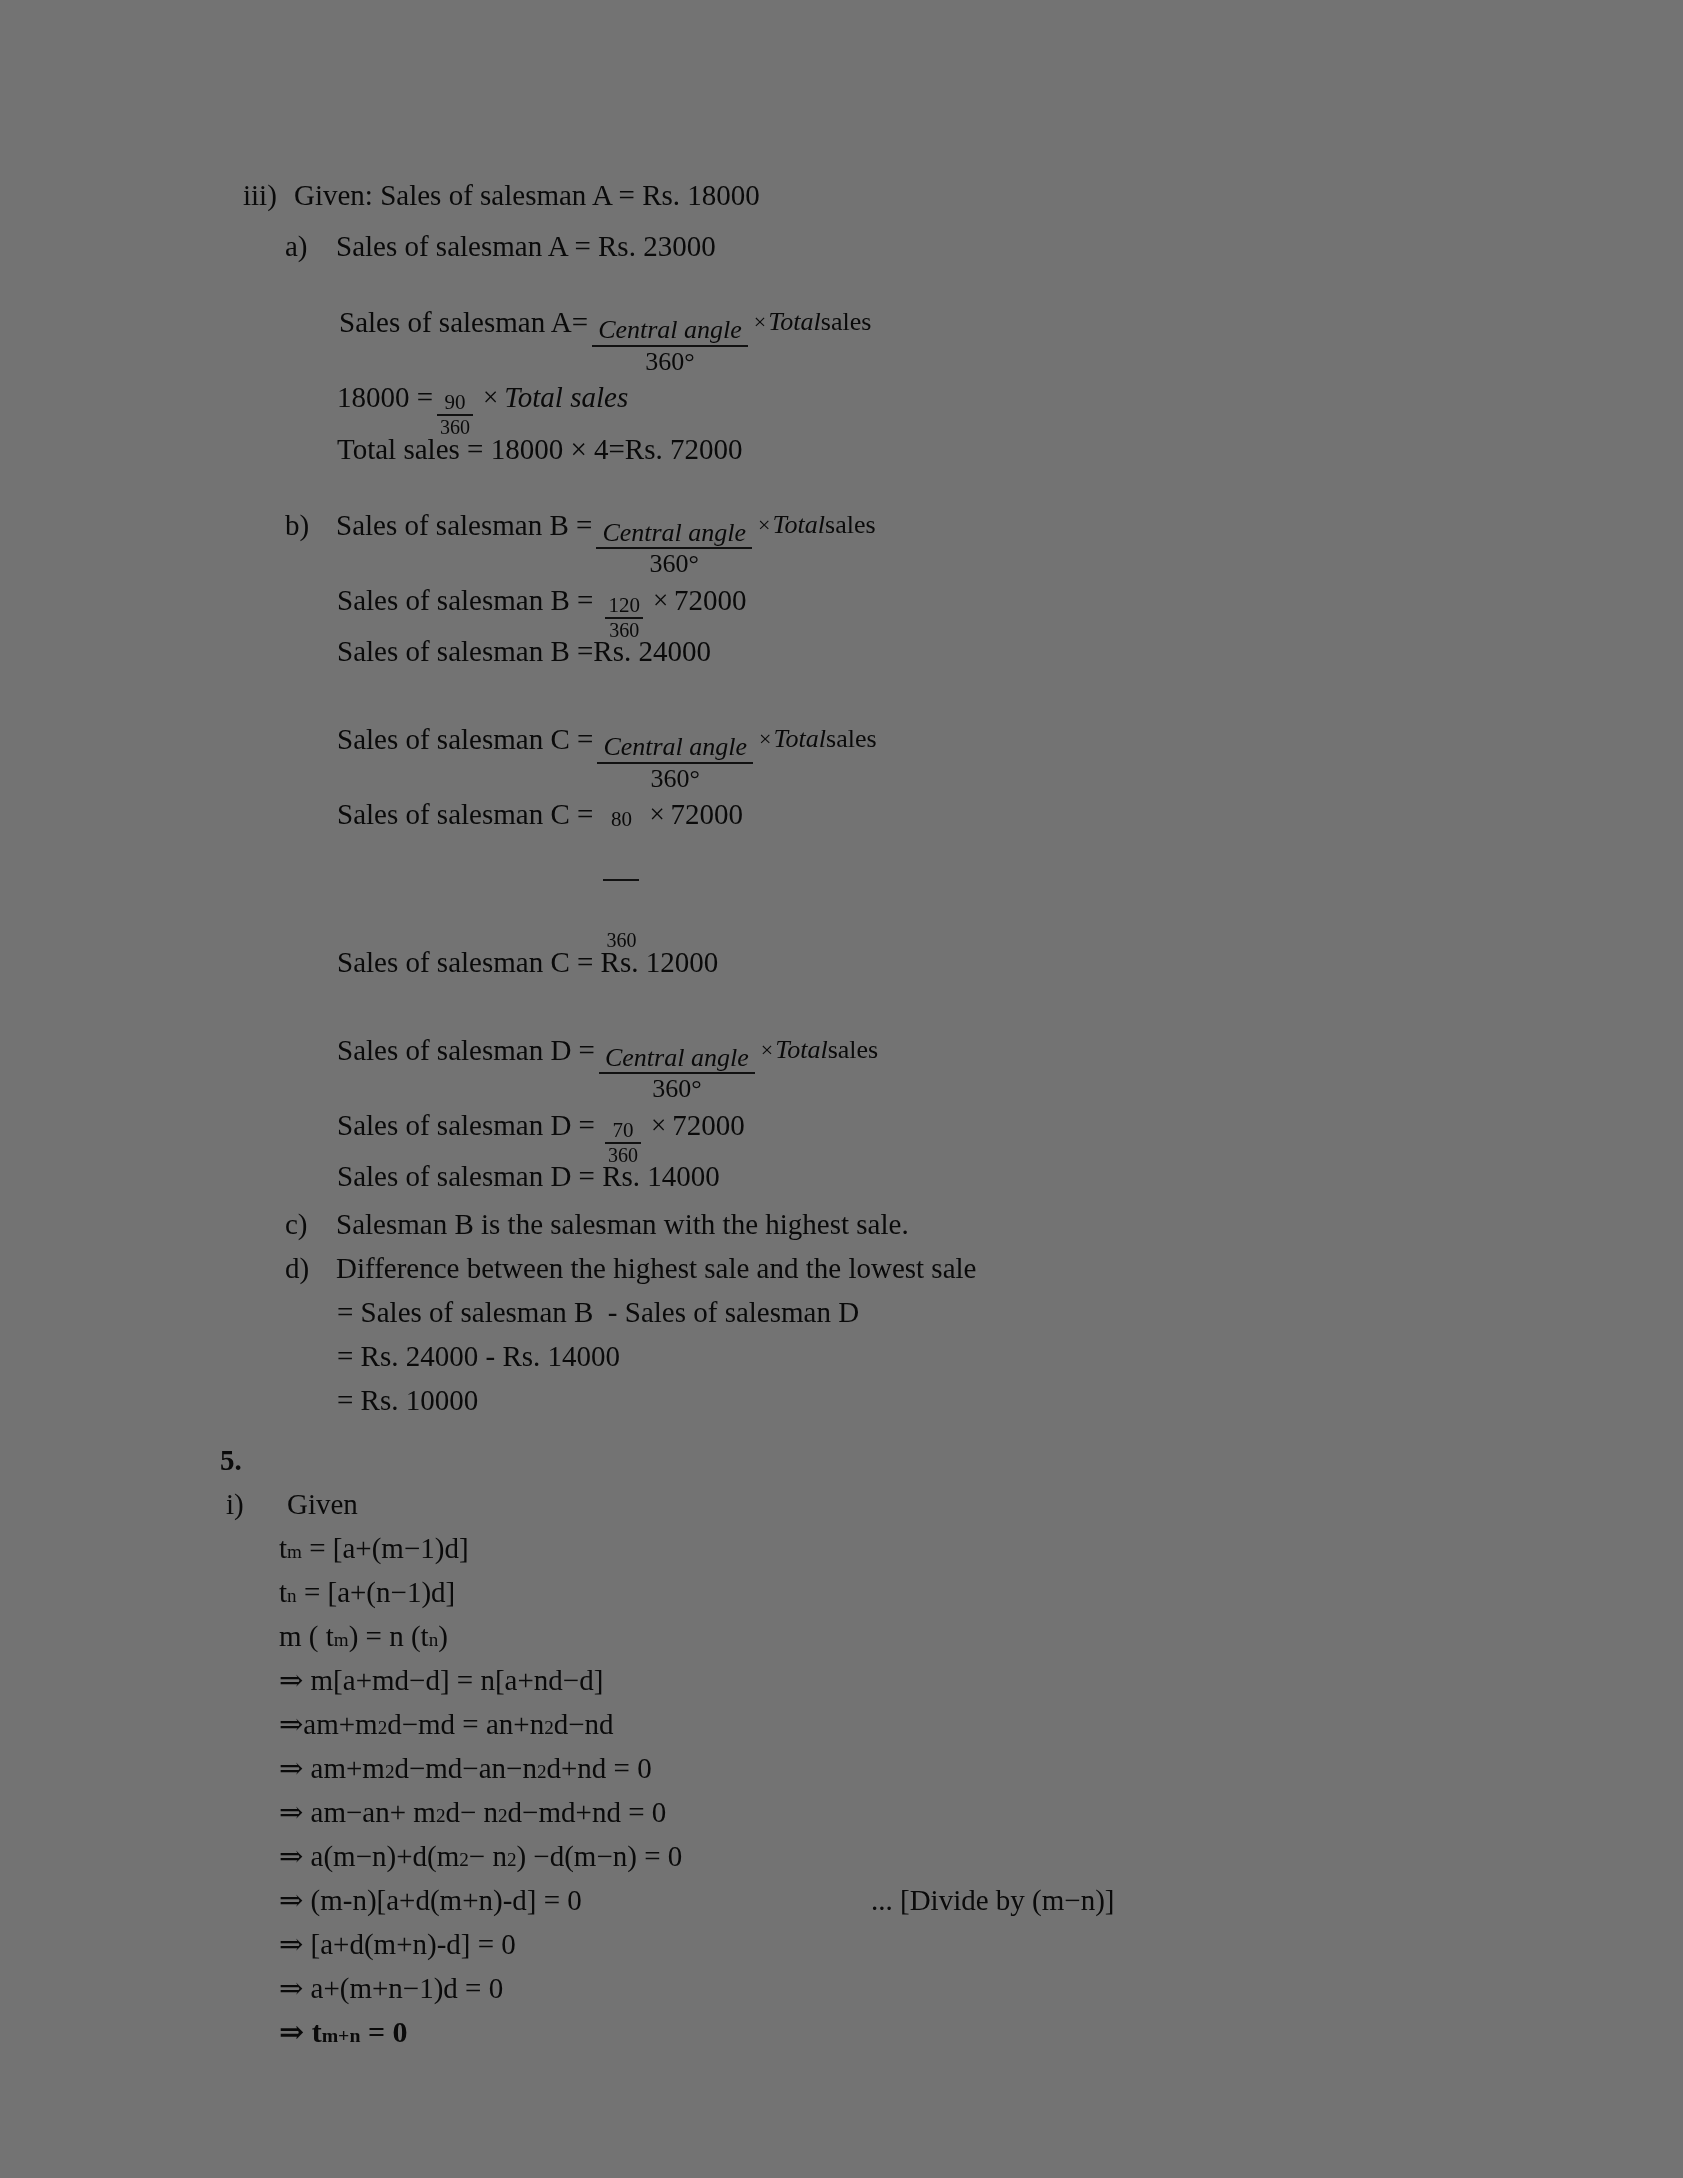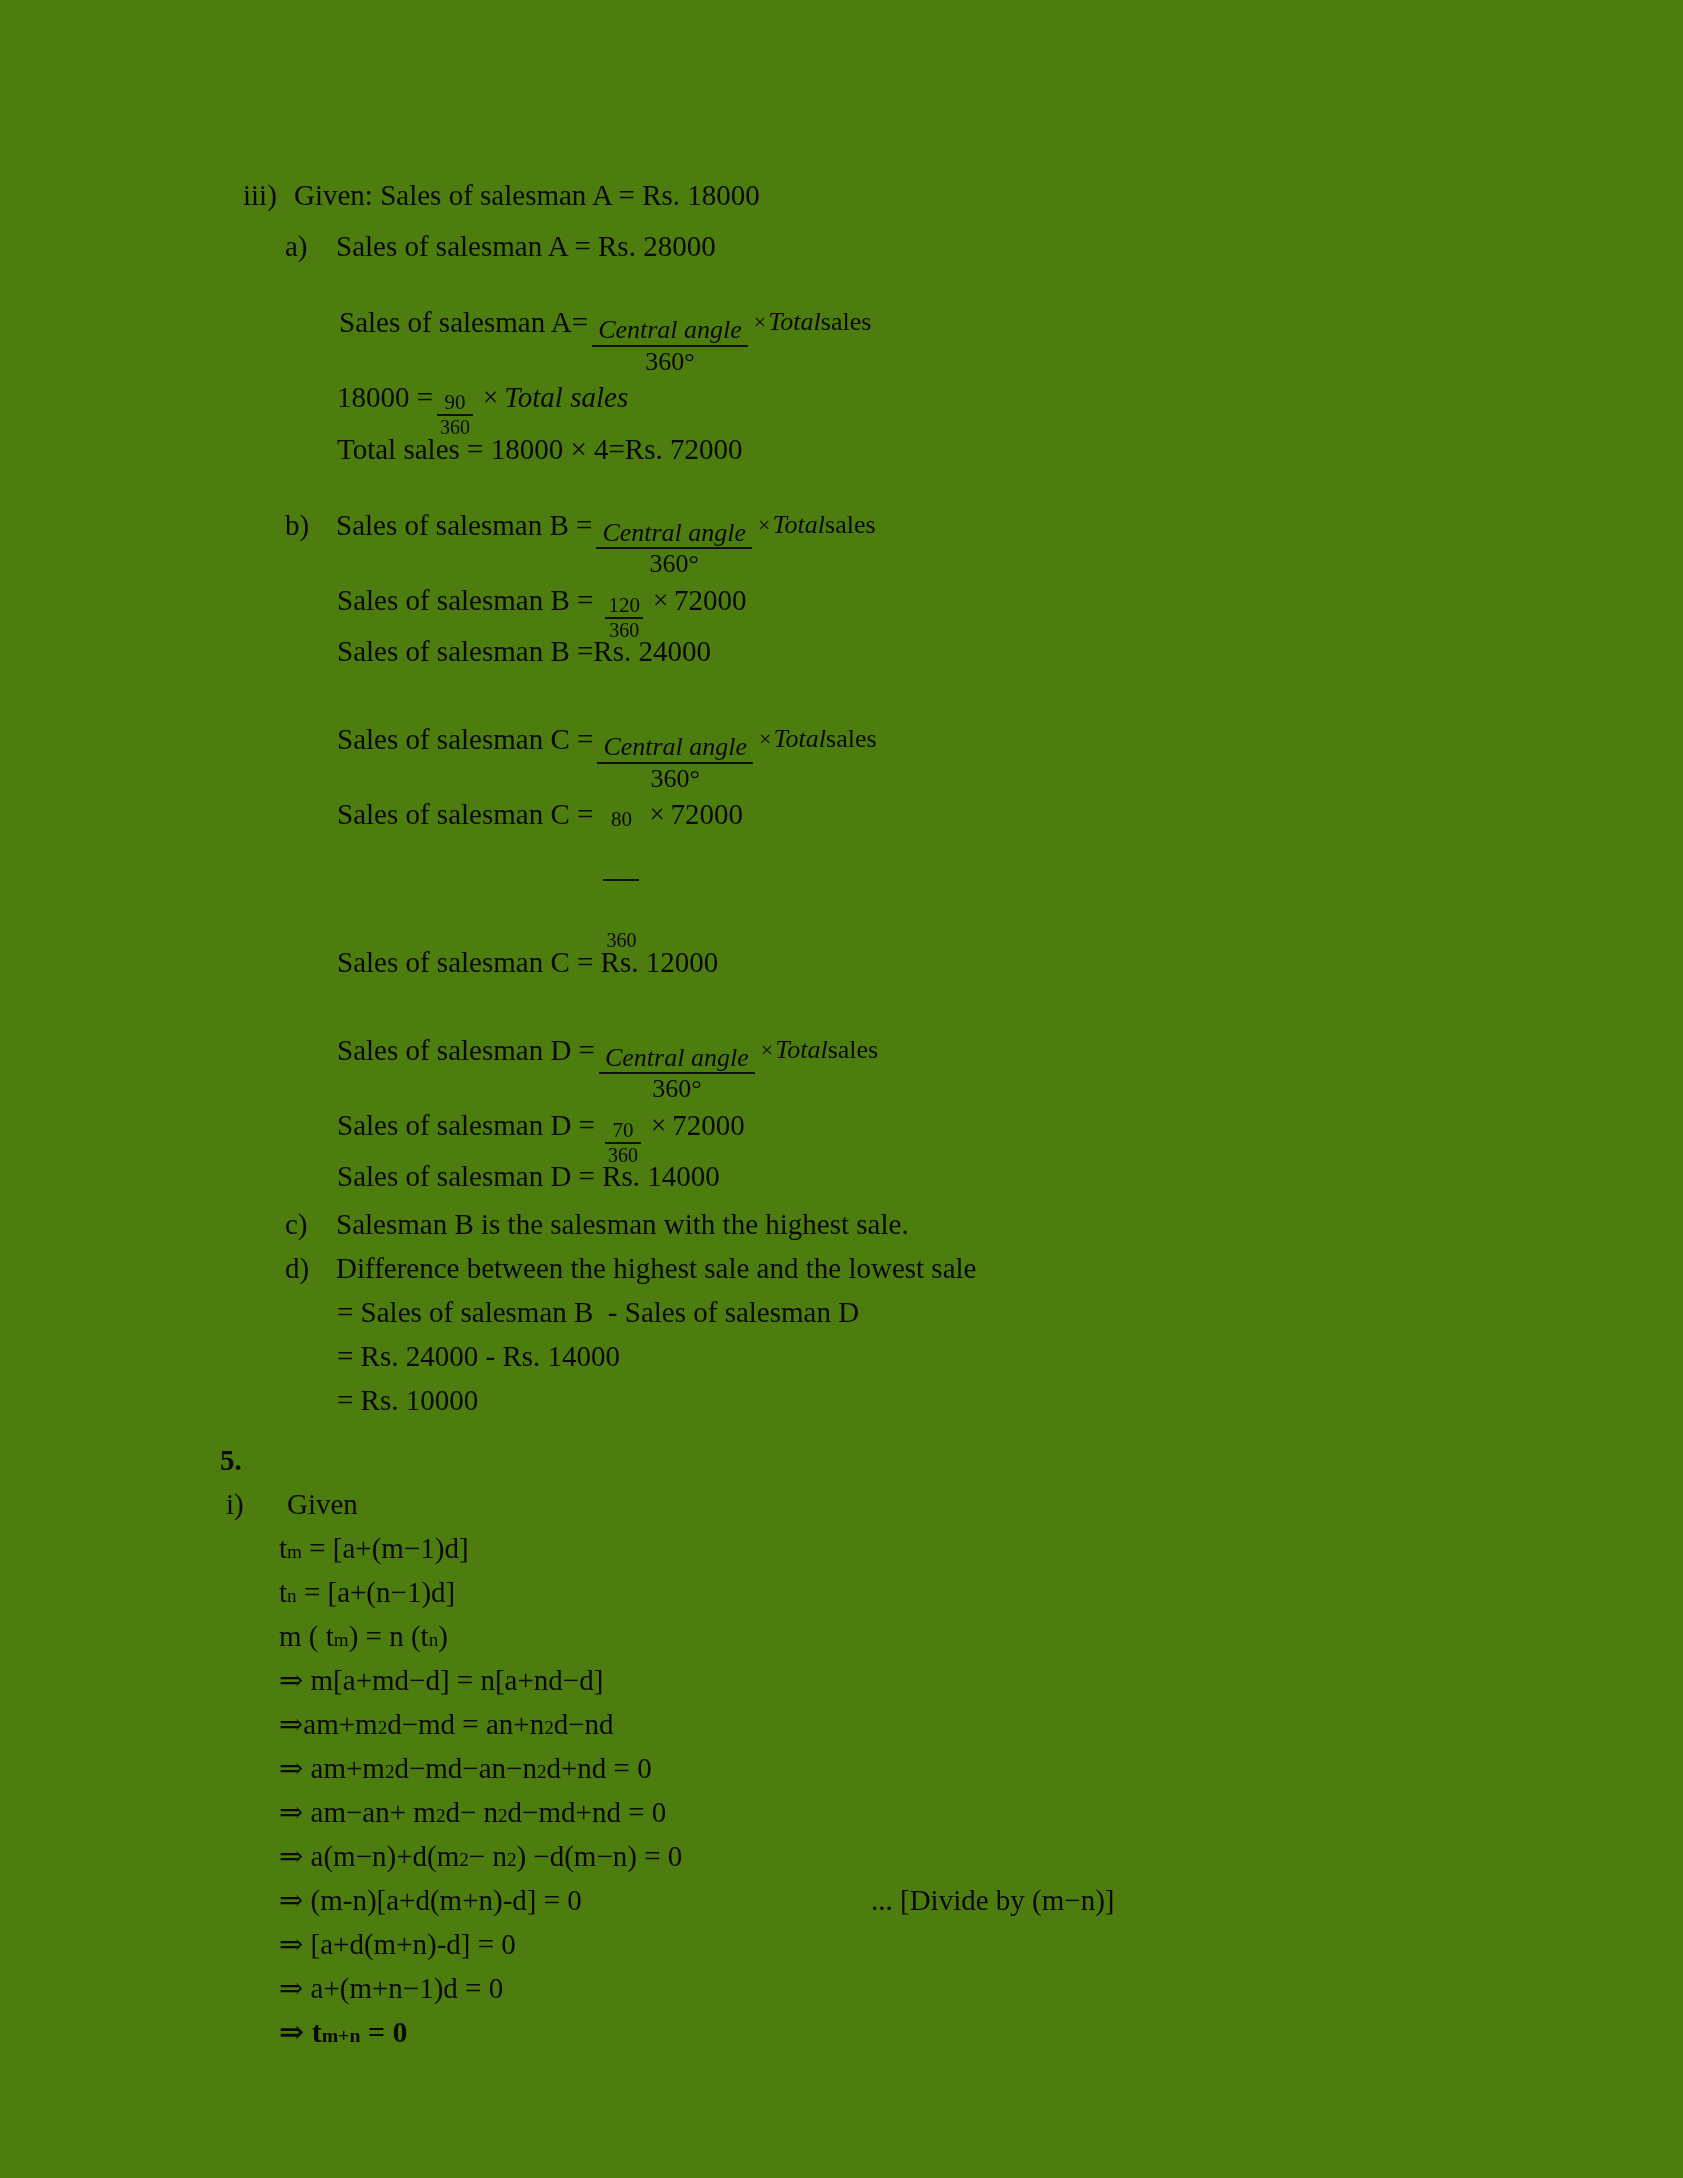--- a/index.html
+++ b/index.html
@@ -4,21 +4,21 @@
 <style>
   html, body {
     margin: 0;
     padding: 0;
     background: #ffffff;
   }
   .page {
     position: relative;
     width: 1683px;
     height: 2178px;
-    background: #4d7c0f;
+    background: #737373;
     font-family: "Liberation Serif", "DejaVu Serif", serif;
     color: #0a0a0a;
     overflow: hidden;
   }
   .content {
     position: absolute;
     left: 0;
     top: 0;
     width: 1683px;
   }
@@ -123,21 +123,21 @@
 <div class="page">
   <div class="content" style="padding-top:173px;">
 
     <div class="row ind-iii">
       <span class="marker marker-w-iii">iii)</span>
       <span class="txt">Given: Sales of salesman A = Rs. 18000</span>
     </div>
 
     <div class="row ind-abcd" style="margin-top:7px;">
       <span class="marker marker-w-abcd">a)</span>
-      <span class="txt">Sales of salesman A = Rs. 28000</span>
+      <span class="txt">Sales of salesman A = Rs. 23000</span>
     </div>
 
     <div class="spacer-md"></div>
 
     <div class="fline ind-form">
       <span class="txt">Sales of salesman A=</span>
       <span class="frac frac-ca">
         <span class="num">Central angle</span>
         <span class="bar"></span>
         <span class="den">360°</span>

